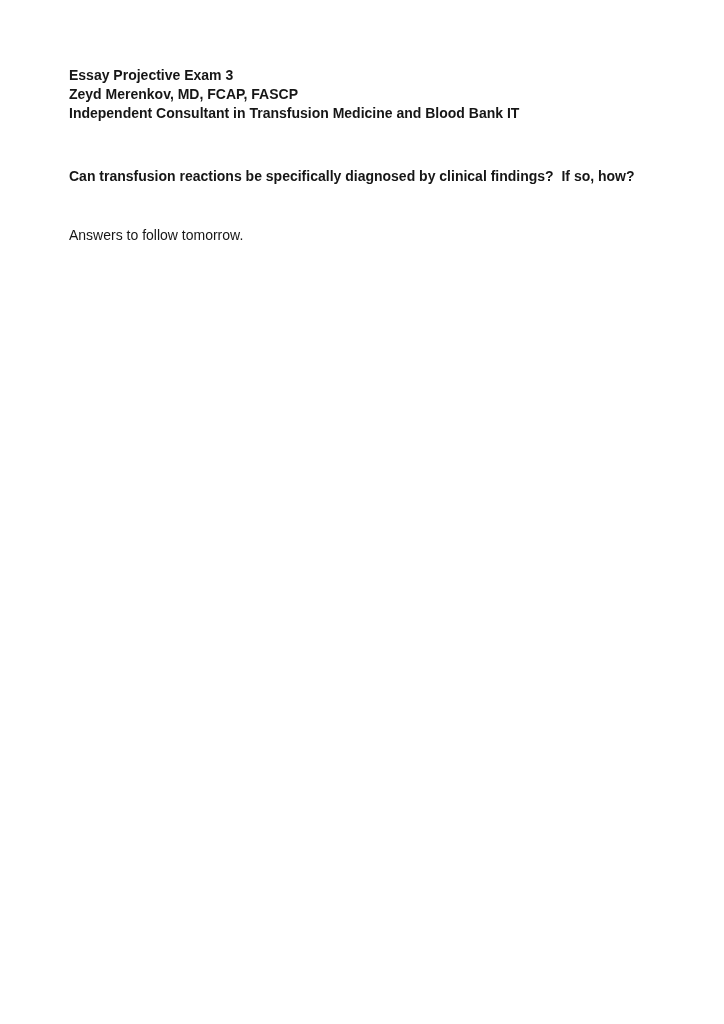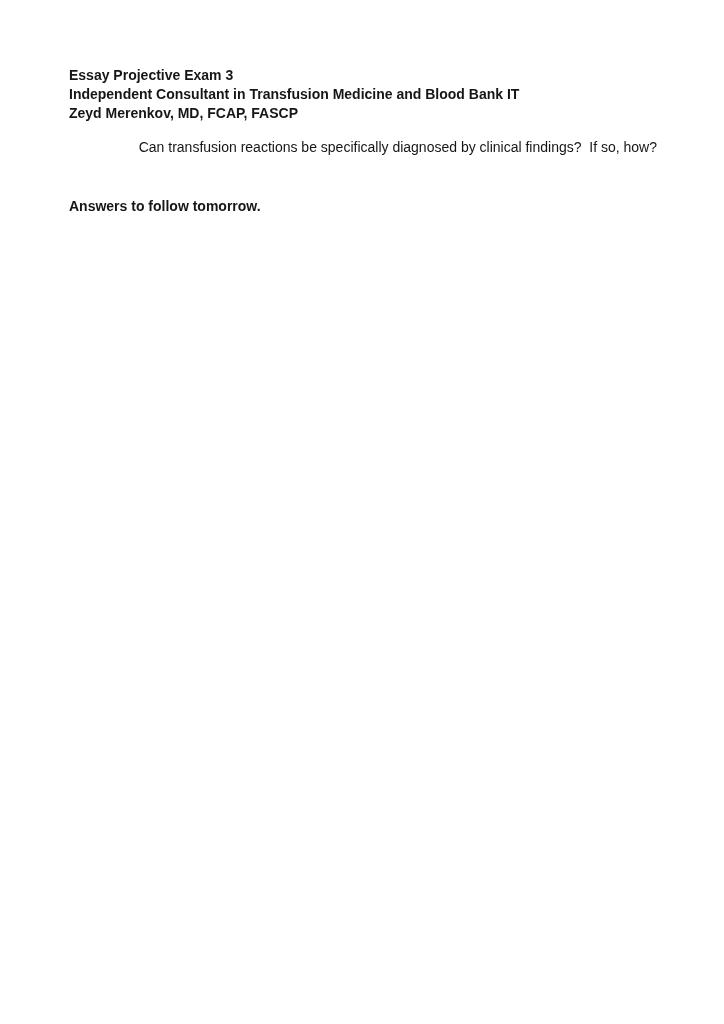--- a/index.html
+++ b/index.html
@@ -24,47 +24,46 @@
   .header-block div {
     font-weight: bold;
     white-space: pre-wrap;
   }
   .intro {
     margin-top: 19px;
     text-align: justify;
     white-space: pre-wrap;
   }
   .question-1 {
-    margin-top: 15px;
-    font-weight: normal;
+    margin-top: 44px;
+    font-weight: bold;
     white-space: pre-wrap;
-    text-align: right;
   }
   .question-2 {
     margin-top: 15px;
     font-weight: bold;
     text-align: justify;
     white-space: pre-wrap;
   }
   .closing {
     margin-top: 40px;
-    font-weight: bold;
+    font-weight: normal;
     white-space: pre-wrap;
   }
 </style>
 </head>
 <body>
 
 <div class="page">
   <div class="content">
 
     <div class="header-block">
       <div>Essay Projective Exam 3</div>
+      <div>Zeyd Merenkov, MD, FCAP, FASCP</div>
       <div>Independent Consultant in Transfusion Medicine and Blood Bank IT</div>
-      <div>Zeyd Merenkov, MD, FCAP, FASCP</div>
     </div>
 
 
     <p class="question-1">Can transfusion reactions be specifically diagnosed by clinical findings?  If so, how?</p>
 
 
     <p class="closing">Answers to follow tomorrow.</p>
 
   </div>
 </div>

